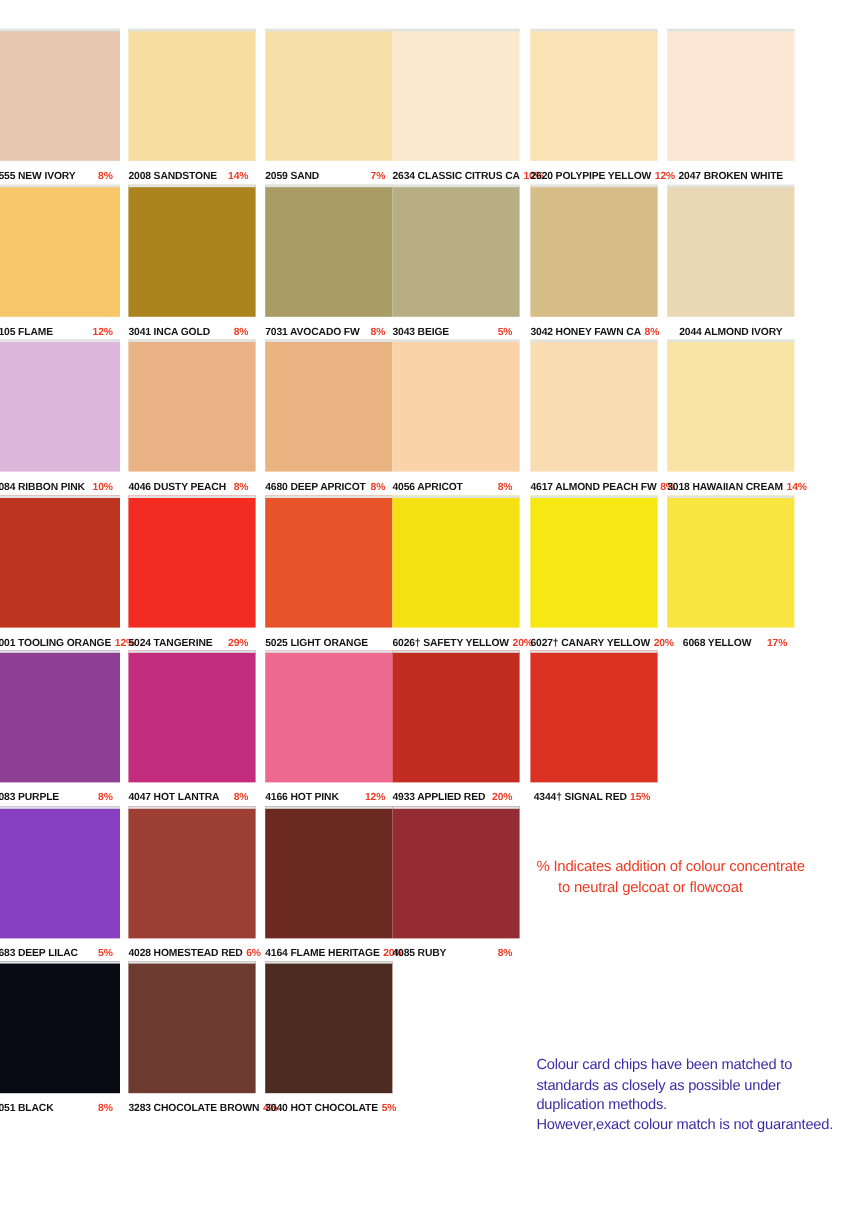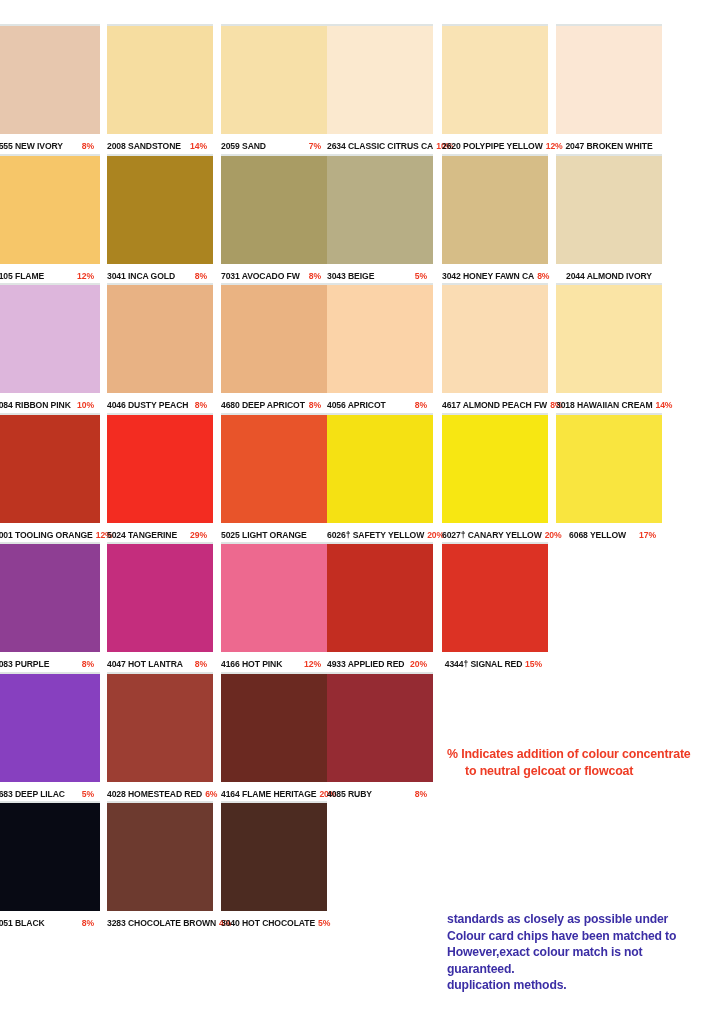--- a/index.html
+++ b/index.html
@@ -78,23 +78,22 @@
   
   .chip-label.tight .chip-pct {
     float: none;
     padding-right: 0;
     margin-left: 3px;
   }
 
   
   .note {
     position: absolute;
-    font-weight: bold;
+    font-weight: normal;
     letter-spacing: -0.15px;
-    margin-top: 32px;
   }
 
   #note-percent {
     left: 447px;
     top: 714px;
     width: 265px;
     font-size: 12.4px;
     line-height: 17px;
     color: #ee3b24;
   }
@@ -280,17 +279,17 @@
       </div>
     </div>
   </div>
 
 <div class="note" id="note-percent">
   <span>% Indicates addition of colour concentrate</span>
   <span class="indent">to neutral gelcoat or flowcoat</span>
 </div>
 
 <div class="note" id="note-match">
+  <span>Colour card chips have been matched to</span>
   <span>standards as closely as possible under</span>
-  <span>Colour card chips have been matched to</span>
+  <span>duplication methods.</span>
   <span>However,exact colour match is not guaranteed.</span>
-  <span>duplication methods.</span>
 </div>
 
 </body></html>

